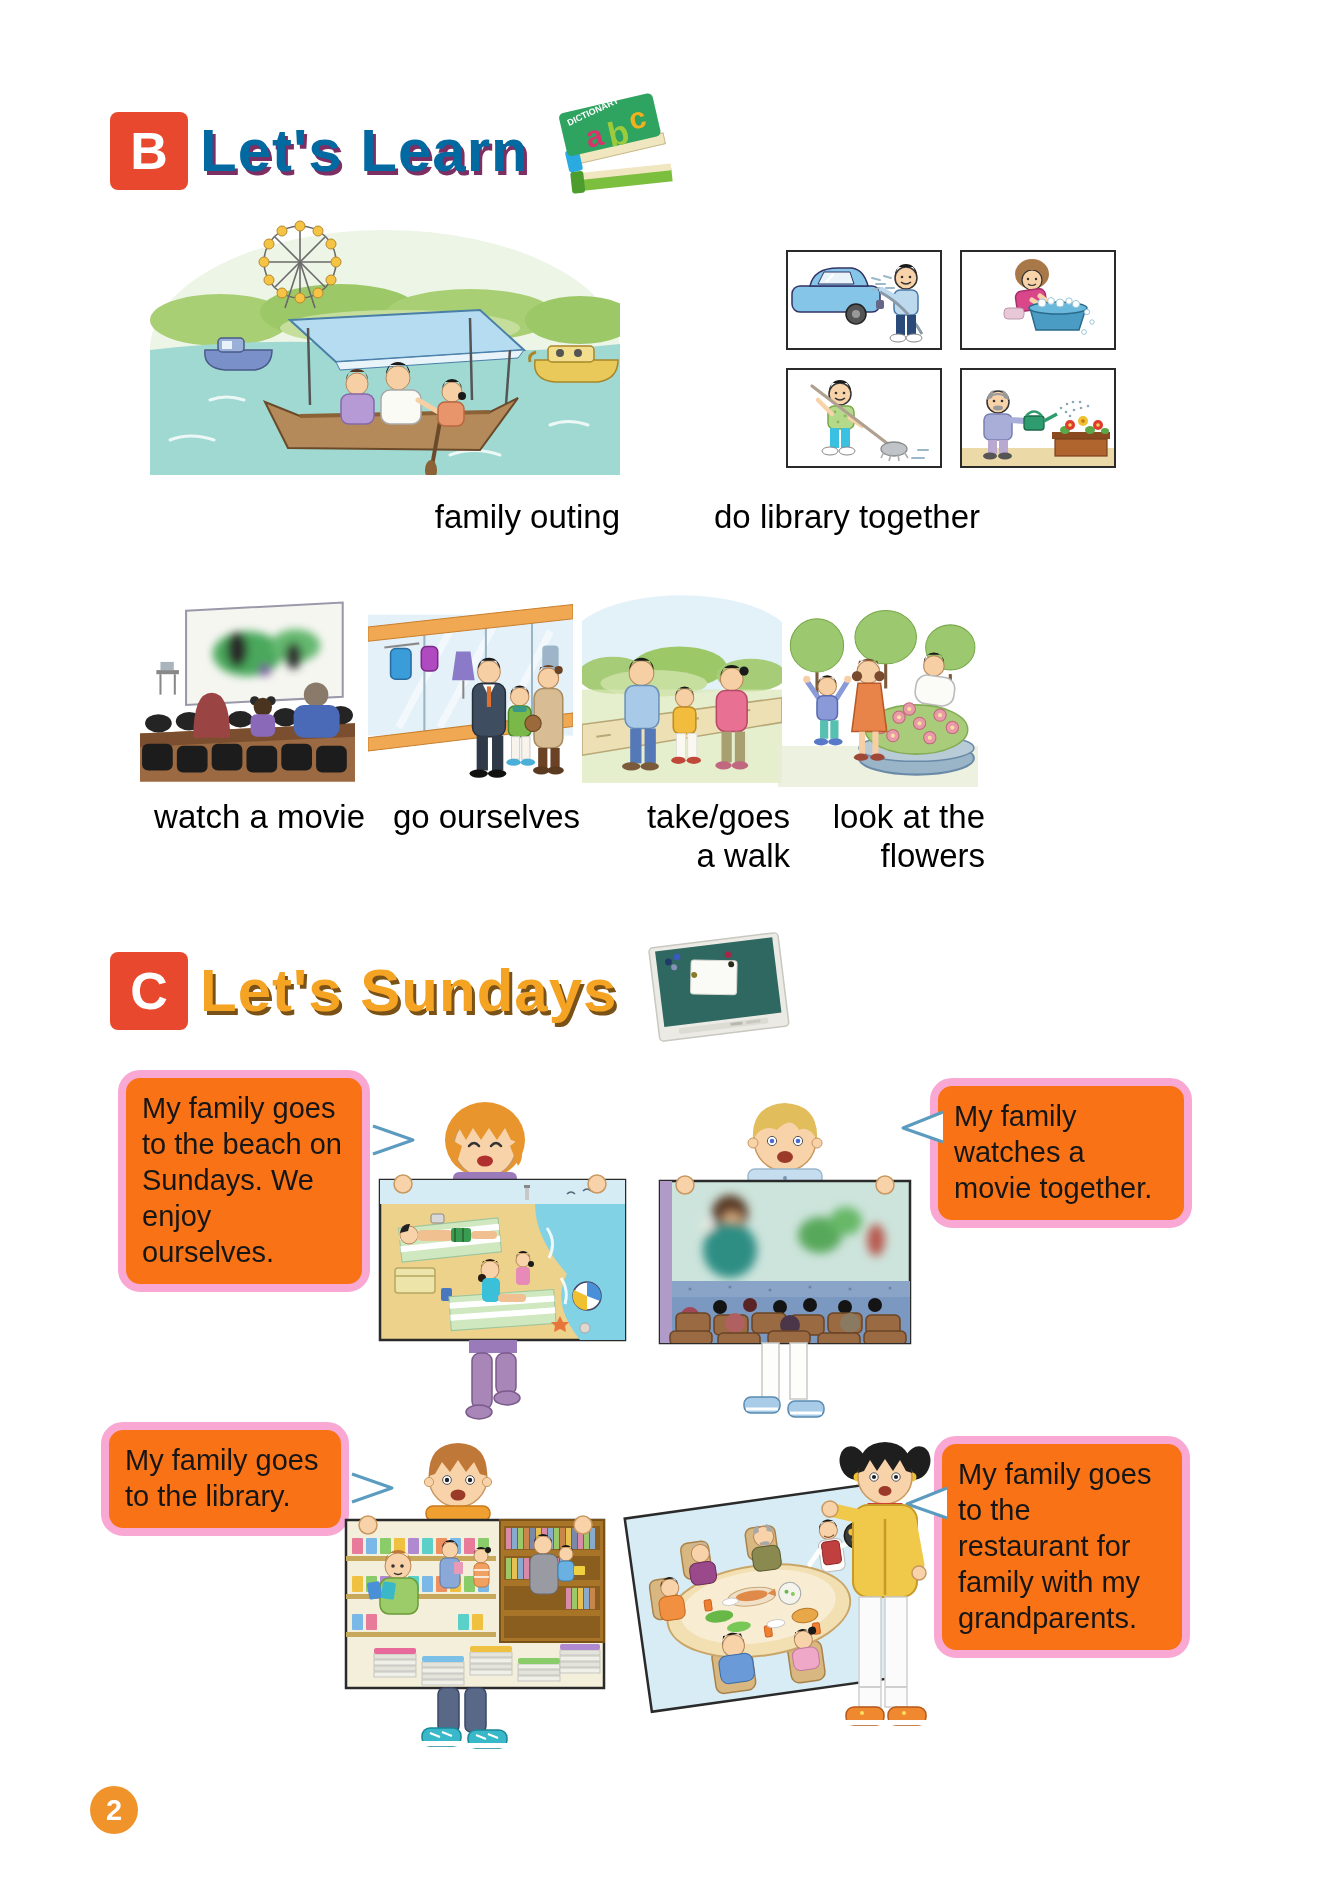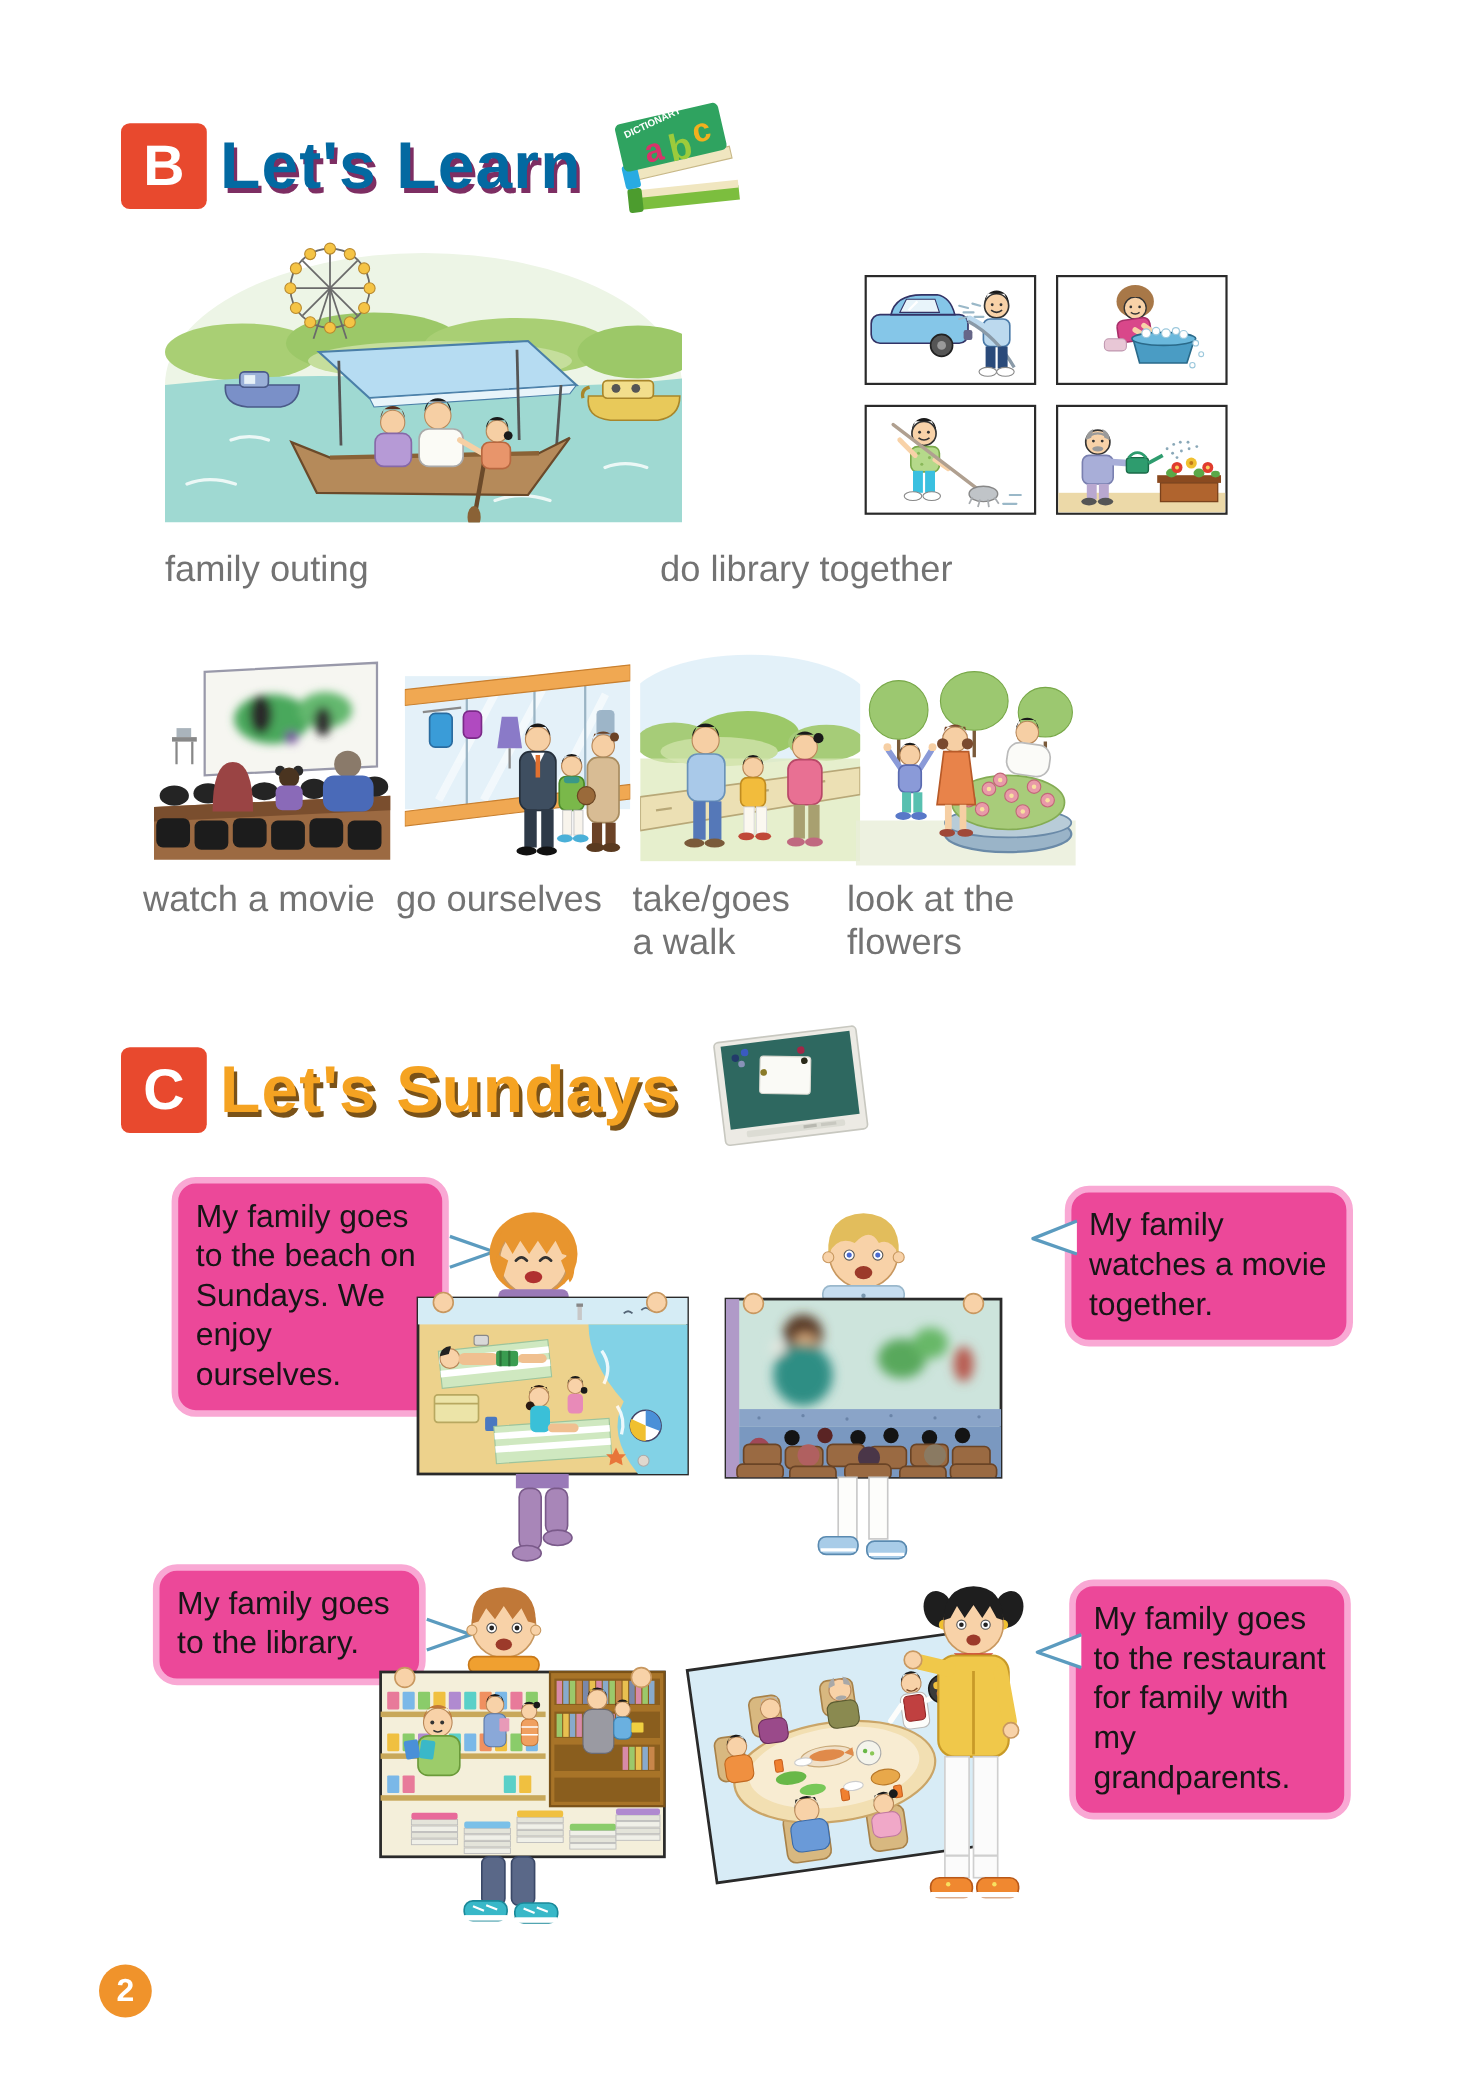--- a/index.html
+++ b/index.html
@@ -4,23 +4,23 @@
 <style>
   html,body{margin:0;padding:0;background:#fff;}
   .page{position:relative;width:1332px;height:1885px;background:#fff;overflow:hidden;
         font-family:"Liberation Sans",sans-serif;}
   .abs{position:absolute;}
   .badge{position:absolute;width:78px;height:78px;background:#E8492E;border-radius:8px;
          color:#fff;font-size:52px;font-weight:800;display:flex;align-items:center;justify-content:center;}
   .title{position:absolute;font-size:60px;font-weight:800;letter-spacing:1px;white-space:nowrap;}
   .title.learn{color:#0369a1;text-shadow:3px 4px 0 #7D2E63;}
   .title.practise{color:#F5A322;text-shadow:3px 4px 0 #7A5218;}
-  .vlabel{position:absolute;font-size:33px;color:#737373;text-align:left;white-space:pre-line;line-height:1.18;}
-  .bubble{position:absolute;background:#ec4899;border:6px solid #f9a8d4;border-radius:22px;
-          padding:13px 16px;font-size:29px;line-height:1.24;color:#161616;box-sizing:border-box;margin-left:38px;}
+  .vlabel{position:absolute;font-size:33px;color:#000000;text-align:right;white-space:pre-line;line-height:1.18;}
+  .bubble{position:absolute;background:#f97316;border:8px solid #f9a8d4;border-radius:22px;
+          padding:13px 16px;font-size:29px;line-height:1.24;color:#161616;box-sizing:border-box;}
   .tail{position:absolute;width:48px;height:40px;overflow:visible;}
   .panelgrid{position:absolute;display:grid;grid-template-columns:156px 156px;grid-template-rows:100px 100px;
              gap:18px;}
   .panel{border:2px solid #2a2a2a;background:#fff;box-sizing:border-box;}
   .panel svg{display:block;width:100%;height:100%;}
   .pagenum{position:absolute;width:48px;height:48px;border-radius:50%;background:#F0932B;color:#fff;
            font-size:29px;font-weight:800;display:flex;align-items:center;justify-content:center;}
 </style>
 </head>
 <body>

